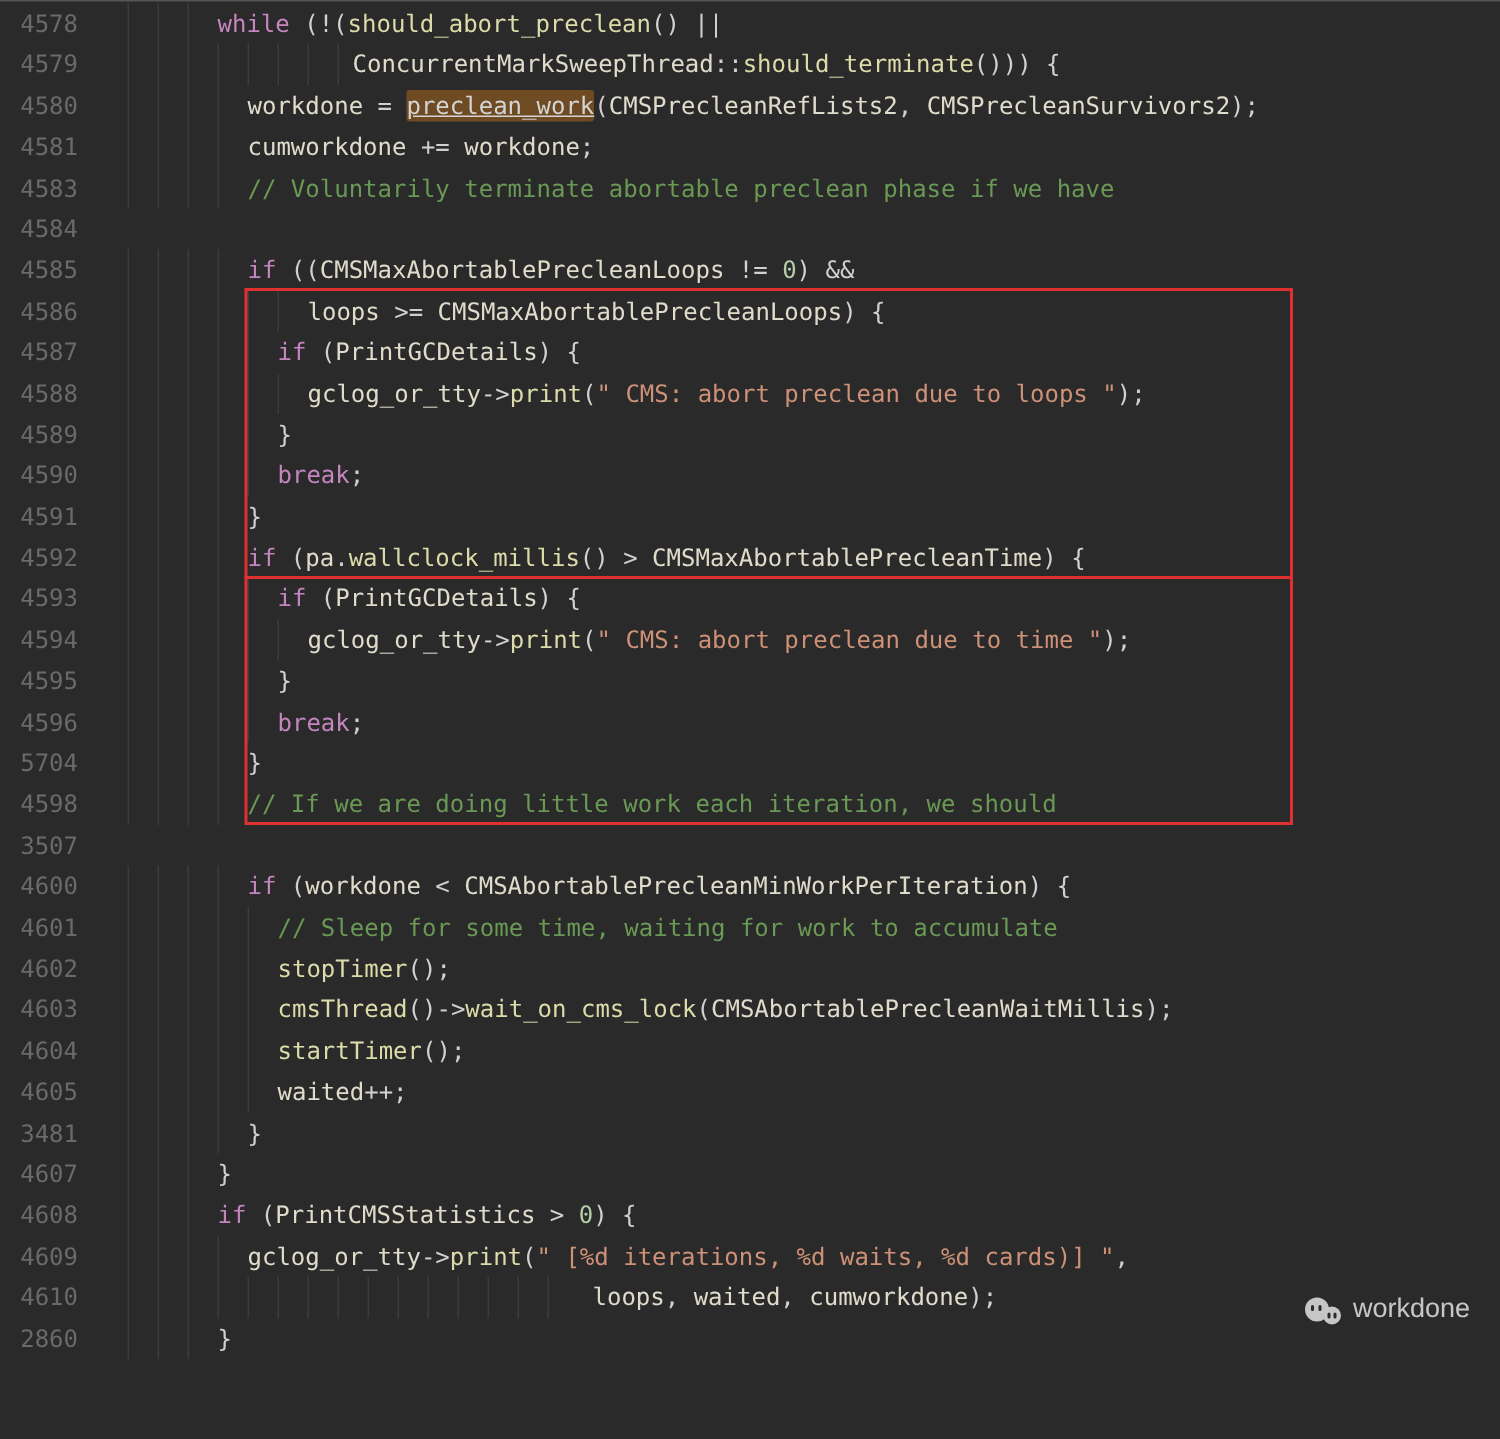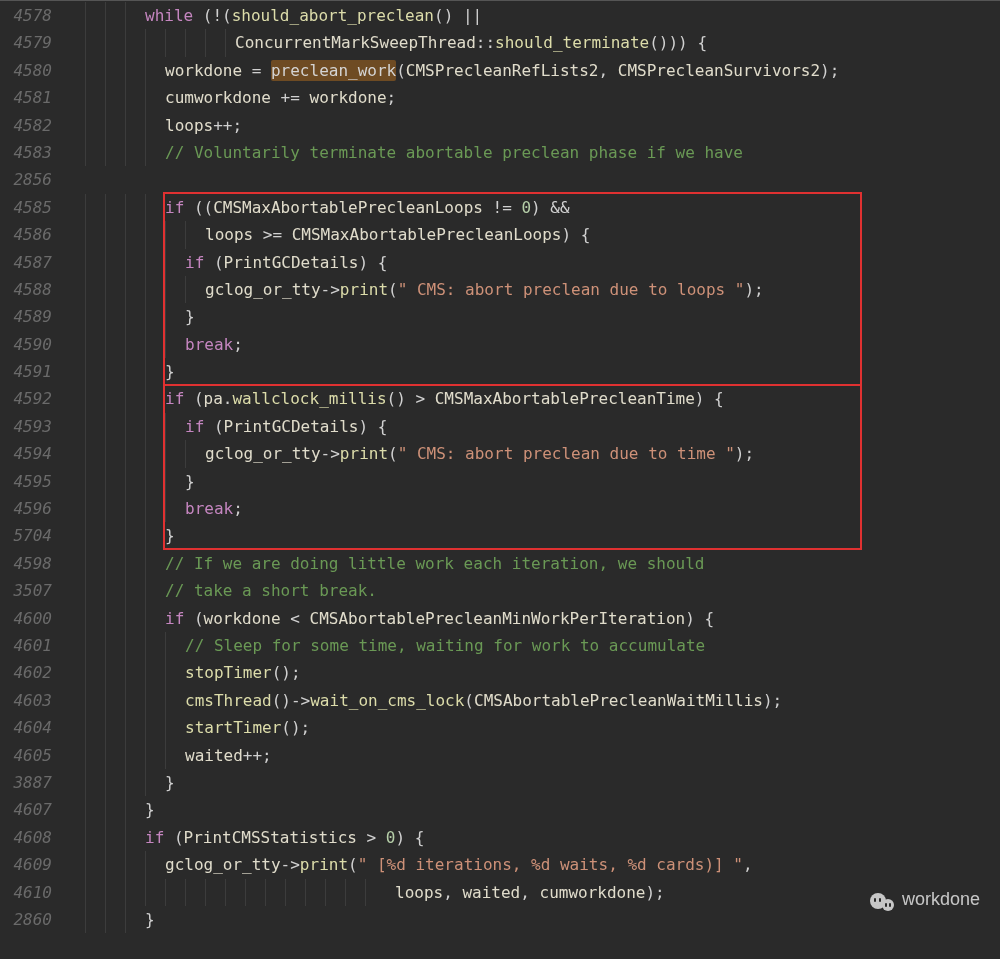--- a/index.html
+++ b/index.html
@@ -23,21 +23,20 @@
     white-space: pre;
     height: 27.4px;
   }
   .lineno {
     width: 60px;
     text-align: right;
     padding-right: 8px;
     color: #6a6a6a;
     flex-shrink: 0;
     user-select: none;
-    font-style: italic;
   }
   .code {
     position: relative;
     flex: 0 0 auto;
   }
   .guides {
     position: absolute;
     left: 0; top: 0; bottom: 0;
     pointer-events: none;
   }
@@ -46,21 +45,21 @@
     top: 0; bottom: 0;
     border-left: 1px solid #3c3c3c;
   }
   .kw { color: #c586c0; }
   .fn { color: #dcdcaa; }
   .id { color: #e0dccb; }
   .op { color: #d0d0d0; }
   .cm { color: #6a9955; }
   .st { color: #ce9178; }
   .num { color: #b5cea8; }
-  .hl { background: #6e4b23; border-radius:2px; padding:1px 0;}
+  .hl { background: #6e4b23; border-radius:2px; padding:1px 0;text-decoration:underline;}
   .highlight-box {
     position: absolute;
     border: 2px solid #e03131;
     pointer-events: none;
     z-index: 5;
   }
   .watermark {
     position: absolute;
     right: 20px;
     bottom: 20px;
@@ -88,45 +87,44 @@
 </head>
 <body>
 
 <div class="sep"></div>
 
 <div class="editor" id="editor">
     <div class="line"><div class="lineno">4578</div><div class="code"><div class="guides"><div class="guide" style="left: 25px;"></div><div class="guide" style="left: 45px;"></div><div class="guide" style="left: 65px;"></div></div><span style="padding-left: 85px;"><span class="kw">while</span><span class="op"> (!(</span><span class="fn">should_abort_preclean</span><span class="op">() ||</span></span></div></div>
     <div class="line"><div class="lineno">4579</div><div class="code"><div class="guides"><div class="guide" style="left: 25px;"></div><div class="guide" style="left: 45px;"></div><div class="guide" style="left: 65px;"></div><div class="guide" style="left: 85px;"></div><div class="guide" style="left: 105px;"></div><div class="guide" style="left: 125px;"></div><div class="guide" style="left: 145px;"></div><div class="guide" style="left: 165px;"></div></div><span style="padding-left: 175px;"><span class="id">ConcurrentMarkSweepThread</span><span class="op">::</span><span class="fn">should_terminate</span><span class="op">())) {</span></span></div></div>
     <div class="line"><div class="lineno">4580</div><div class="code"><div class="guides"><div class="guide" style="left: 25px;"></div><div class="guide" style="left: 45px;"></div><div class="guide" style="left: 65px;"></div><div class="guide" style="left: 85px;"></div></div><span style="padding-left: 105px;"><span class="id">workdone</span><span class="op"> = </span><span class="hl">preclean_work</span><span class="op">(</span><span class="id">CMSPrecleanRefLists2</span><span class="op">, </span><span class="id">CMSPrecleanSurvivors2</span><span class="op">);</span></span></div></div>
     <div class="line"><div class="lineno">4581</div><div class="code"><div class="guides"><div class="guide" style="left: 25px;"></div><div class="guide" style="left: 45px;"></div><div class="guide" style="left: 65px;"></div><div class="guide" style="left: 85px;"></div></div><span style="padding-left: 105px;"><span class="id">cumworkdone</span><span class="op"> += </span><span class="id">workdone</span><span class="op">;</span></span></div></div>
-    <div class="line"><div class="lineno">4582</div><div class="code"><div class="guides"><div class="guide" style="left: 25px;"></div><div class="guide" style="left: 45px;"></div><div class="guide" style="left: 65px;"></div><div class="guide" style="left: 85px;"></div></div><span style="padding-left: 105px;"><span class="id">loops</span><span class="op">++;</span></span></div></div>
     <div class="line"><div class="lineno">4583</div><div class="code"><div class="guides"><div class="guide" style="left: 25px;"></div><div class="guide" style="left: 45px;"></div><div class="guide" style="left: 65px;"></div><div class="guide" style="left: 85px;"></div></div><span style="padding-left: 105px;"><span class="cm">// Voluntarily terminate abortable preclean phase if we have</span></span></div></div>
-    <div class="line"><div class="lineno">2856</div></div>
+    <div class="line"><div class="lineno">4584</div></div>
     <div class="line"><div class="lineno">4585</div><div class="code"><div class="guides"><div class="guide" style="left: 25px;"></div><div class="guide" style="left: 45px;"></div><div class="guide" style="left: 65px;"></div><div class="guide" style="left: 85px;"></div></div><span style="padding-left: 105px;"><span class="kw">if</span><span class="op"> ((</span><span class="id">CMSMaxAbortablePrecleanLoops</span><span class="op"> != </span><span class="num">0</span><span class="op">) &amp;&amp;</span></span></div></div>
     <div class="line"><div class="lineno">4586</div><div class="code"><div class="guides"><div class="guide" style="left: 25px;"></div><div class="guide" style="left: 45px;"></div><div class="guide" style="left: 65px;"></div><div class="guide" style="left: 85px;"></div><div class="guide" style="left: 105px;"></div><div class="guide" style="left: 125px;"></div></div><span style="padding-left: 145px;"><span class="id">loops</span><span class="op"> &gt;= </span><span class="id">CMSMaxAbortablePrecleanLoops</span><span class="op">) {</span></span></div></div>
     <div class="line"><div class="lineno">4587</div><div class="code"><div class="guides"><div class="guide" style="left: 25px;"></div><div class="guide" style="left: 45px;"></div><div class="guide" style="left: 65px;"></div><div class="guide" style="left: 85px;"></div><div class="guide" style="left: 105px;"></div></div><span style="padding-left: 125px;"><span class="kw">if</span><span class="op"> (</span><span class="id">PrintGCDetails</span><span class="op">) {</span></span></div></div>
     <div class="line"><div class="lineno">4588</div><div class="code"><div class="guides"><div class="guide" style="left: 25px;"></div><div class="guide" style="left: 45px;"></div><div class="guide" style="left: 65px;"></div><div class="guide" style="left: 85px;"></div><div class="guide" style="left: 105px;"></div><div class="guide" style="left: 125px;"></div></div><span style="padding-left: 145px;"><span class="id">gclog_or_tty</span><span class="op">-&gt;</span><span class="fn">print</span><span class="op">(</span><span class="st">" CMS: abort preclean due to loops "</span><span class="op">);</span></span></div></div>
     <div class="line"><div class="lineno">4589</div><div class="code"><div class="guides"><div class="guide" style="left: 25px;"></div><div class="guide" style="left: 45px;"></div><div class="guide" style="left: 65px;"></div><div class="guide" style="left: 85px;"></div><div class="guide" style="left: 105px;"></div></div><span style="padding-left: 125px;"><span class="op">}</span></span></div></div>
     <div class="line"><div class="lineno">4590</div><div class="code"><div class="guides"><div class="guide" style="left: 25px;"></div><div class="guide" style="left: 45px;"></div><div class="guide" style="left: 65px;"></div><div class="guide" style="left: 85px;"></div><div class="guide" style="left: 105px;"></div></div><span style="padding-left: 125px;"><span class="kw">break</span><span class="op">;</span></span></div></div>
     <div class="line"><div class="lineno">4591</div><div class="code"><div class="guides"><div class="guide" style="left: 25px;"></div><div class="guide" style="left: 45px;"></div><div class="guide" style="left: 65px;"></div><div class="guide" style="left: 85px;"></div></div><span style="padding-left: 105px;"><span class="op">}</span></span></div></div>
     <div class="line"><div class="lineno">4592</div><div class="code"><div class="guides"><div class="guide" style="left: 25px;"></div><div class="guide" style="left: 45px;"></div><div class="guide" style="left: 65px;"></div><div class="guide" style="left: 85px;"></div></div><span style="padding-left: 105px;"><span class="kw">if</span><span class="op"> (</span><span class="id">pa</span><span class="op">.</span><span class="fn">wallclock_millis</span><span class="op">() &gt; </span><span class="id">CMSMaxAbortablePrecleanTime</span><span class="op">) {</span></span></div></div>
     <div class="line"><div class="lineno">4593</div><div class="code"><div class="guides"><div class="guide" style="left: 25px;"></div><div class="guide" style="left: 45px;"></div><div class="guide" style="left: 65px;"></div><div class="guide" style="left: 85px;"></div><div class="guide" style="left: 105px;"></div></div><span style="padding-left: 125px;"><span class="kw">if</span><span class="op"> (</span><span class="id">PrintGCDetails</span><span class="op">) {</span></span></div></div>
     <div class="line"><div class="lineno">4594</div><div class="code"><div class="guides"><div class="guide" style="left: 25px;"></div><div class="guide" style="left: 45px;"></div><div class="guide" style="left: 65px;"></div><div class="guide" style="left: 85px;"></div><div class="guide" style="left: 105px;"></div><div class="guide" style="left: 125px;"></div></div><span style="padding-left: 145px;"><span class="id">gclog_or_tty</span><span class="op">-&gt;</span><span class="fn">print</span><span class="op">(</span><span class="st">" CMS: abort preclean due to time "</span><span class="op">);</span></span></div></div>
     <div class="line"><div class="lineno">4595</div><div class="code"><div class="guides"><div class="guide" style="left: 25px;"></div><div class="guide" style="left: 45px;"></div><div class="guide" style="left: 65px;"></div><div class="guide" style="left: 85px;"></div><div class="guide" style="left: 105px;"></div></div><span style="padding-left: 125px;"><span class="op">}</span></span></div></div>
     <div class="line"><div class="lineno">4596</div><div class="code"><div class="guides"><div class="guide" style="left: 25px;"></div><div class="guide" style="left: 45px;"></div><div class="guide" style="left: 65px;"></div><div class="guide" style="left: 85px;"></div><div class="guide" style="left: 105px;"></div></div><span style="padding-left: 125px;"><span class="kw">break</span><span class="op">;</span></span></div></div>
     <div class="line"><div class="lineno">5704</div><div class="code"><div class="guides"><div class="guide" style="left: 25px;"></div><div class="guide" style="left: 45px;"></div><div class="guide" style="left: 65px;"></div><div class="guide" style="left: 85px;"></div></div><span style="padding-left: 105px;"><span class="op">}</span></span></div></div>
     <div class="line"><div class="lineno">4598</div><div class="code"><div class="guides"><div class="guide" style="left: 25px;"></div><div class="guide" style="left: 45px;"></div><div class="guide" style="left: 65px;"></div><div class="guide" style="left: 85px;"></div></div><span style="padding-left: 105px;"><span class="cm">// If we are doing little work each iteration, we should</span></span></div></div>
-    <div class="line"><div class="lineno">3507</div><div class="code"><div class="guides"><div class="guide" style="left: 25px;"></div><div class="guide" style="left: 45px;"></div><div class="guide" style="left: 65px;"></div><div class="guide" style="left: 85px;"></div></div><span style="padding-left: 105px;"><span class="cm">// take a short break.</span></span></div></div>
+    <div class="line"><div class="lineno">3507</div></div>
     <div class="line"><div class="lineno">4600</div><div class="code"><div class="guides"><div class="guide" style="left: 25px;"></div><div class="guide" style="left: 45px;"></div><div class="guide" style="left: 65px;"></div><div class="guide" style="left: 85px;"></div></div><span style="padding-left: 105px;"><span class="kw">if</span><span class="op"> (</span><span class="id">workdone</span><span class="op"> &lt; </span><span class="id">CMSAbortablePrecleanMinWorkPerIteration</span><span class="op">) {</span></span></div></div>
     <div class="line"><div class="lineno">4601</div><div class="code"><div class="guides"><div class="guide" style="left: 25px;"></div><div class="guide" style="left: 45px;"></div><div class="guide" style="left: 65px;"></div><div class="guide" style="left: 85px;"></div><div class="guide" style="left: 105px;"></div></div><span style="padding-left: 125px;"><span class="cm">// Sleep for some time, waiting for work to accumulate</span></span></div></div>
     <div class="line"><div class="lineno">4602</div><div class="code"><div class="guides"><div class="guide" style="left: 25px;"></div><div class="guide" style="left: 45px;"></div><div class="guide" style="left: 65px;"></div><div class="guide" style="left: 85px;"></div><div class="guide" style="left: 105px;"></div></div><span style="padding-left: 125px;"><span class="fn">stopTimer</span><span class="op">();</span></span></div></div>
     <div class="line"><div class="lineno">4603</div><div class="code"><div class="guides"><div class="guide" style="left: 25px;"></div><div class="guide" style="left: 45px;"></div><div class="guide" style="left: 65px;"></div><div class="guide" style="left: 85px;"></div><div class="guide" style="left: 105px;"></div></div><span style="padding-left: 125px;"><span class="fn">cmsThread</span><span class="op">()-&gt;</span><span class="fn">wait_on_cms_lock</span><span class="op">(</span><span class="id">CMSAbortablePrecleanWaitMillis</span><span class="op">);</span></span></div></div>
     <div class="line"><div class="lineno">4604</div><div class="code"><div class="guides"><div class="guide" style="left: 25px;"></div><div class="guide" style="left: 45px;"></div><div class="guide" style="left: 65px;"></div><div class="guide" style="left: 85px;"></div><div class="guide" style="left: 105px;"></div></div><span style="padding-left: 125px;"><span class="fn">startTimer</span><span class="op">();</span></span></div></div>
     <div class="line"><div class="lineno">4605</div><div class="code"><div class="guides"><div class="guide" style="left: 25px;"></div><div class="guide" style="left: 45px;"></div><div class="guide" style="left: 65px;"></div><div class="guide" style="left: 85px;"></div><div class="guide" style="left: 105px;"></div></div><span style="padding-left: 125px;"><span class="id">waited</span><span class="op">++;</span></span></div></div>
-    <div class="line"><div class="lineno">3887</div><div class="code"><div class="guides"><div class="guide" style="left: 25px;"></div><div class="guide" style="left: 45px;"></div><div class="guide" style="left: 65px;"></div><div class="guide" style="left: 85px;"></div></div><span style="padding-left: 105px;"><span class="op">}</span></span></div></div>
+    <div class="line"><div class="lineno">3481</div><div class="code"><div class="guides"><div class="guide" style="left: 25px;"></div><div class="guide" style="left: 45px;"></div><div class="guide" style="left: 65px;"></div><div class="guide" style="left: 85px;"></div></div><span style="padding-left: 105px;"><span class="op">}</span></span></div></div>
     <div class="line"><div class="lineno">4607</div><div class="code"><div class="guides"><div class="guide" style="left: 25px;"></div><div class="guide" style="left: 45px;"></div><div class="guide" style="left: 65px;"></div></div><span style="padding-left: 85px;"><span class="op">}</span></span></div></div>
     <div class="line"><div class="lineno">4608</div><div class="code"><div class="guides"><div class="guide" style="left: 25px;"></div><div class="guide" style="left: 45px;"></div><div class="guide" style="left: 65px;"></div></div><span style="padding-left: 85px;"><span class="kw">if</span><span class="op"> (</span><span class="id">PrintCMSStatistics</span><span class="op"> &gt; </span><span class="num">0</span><span class="op">) {</span></span></div></div>
     <div class="line"><div class="lineno">4609</div><div class="code"><div class="guides"><div class="guide" style="left: 25px;"></div><div class="guide" style="left: 45px;"></div><div class="guide" style="left: 65px;"></div><div class="guide" style="left: 85px;"></div></div><span style="padding-left: 105px;"><span class="id">gclog_or_tty</span><span class="op">-&gt;</span><span class="fn">print</span><span class="op">(</span><span class="st">" [%d iterations, %d waits, %d cards)] "</span><span class="op">,</span></span></div></div>
     <div class="line"><div class="lineno">4610</div><div class="code"><div class="guides"><div class="guide" style="left: 25px;"></div><div class="guide" style="left: 45px;"></div><div class="guide" style="left: 65px;"></div><div class="guide" style="left: 85px;"></div><div class="guide" style="left: 105px;"></div><div class="guide" style="left: 125px;"></div><div class="guide" style="left: 145px;"></div><div class="guide" style="left: 165px;"></div><div class="guide" style="left: 185px;"></div><div class="guide" style="left: 205px;"></div><div class="guide" style="left: 225px;"></div><div class="guide" style="left: 245px;"></div><div class="guide" style="left: 265px;"></div><div class="guide" style="left: 285px;"></div><div class="guide" style="left: 305px;"></div></div><span style="padding-left: 335px;"><span class="id">loops</span><span class="op">, </span><span class="id">waited</span><span class="op">, </span><span class="id">cumworkdone</span><span class="op">);</span></span></div></div>
     <div class="line"><div class="lineno">2860</div><div class="code"><div class="guides"><div class="guide" style="left: 25px;"></div><div class="guide" style="left: 45px;"></div><div class="guide" style="left: 65px;"></div></div><span style="padding-left: 85px;"><span class="op">}</span></span></div></div>
     <div class="highlight-box" style="top: 191.8px; height: 193.8px; left: 163px; width: 699px;"></div>
     <div class="highlight-box" style="top: 383.6px; height: 166.4px; left: 163px; width: 699px;"></div>
   </div>
 
 <div class="watermark">

